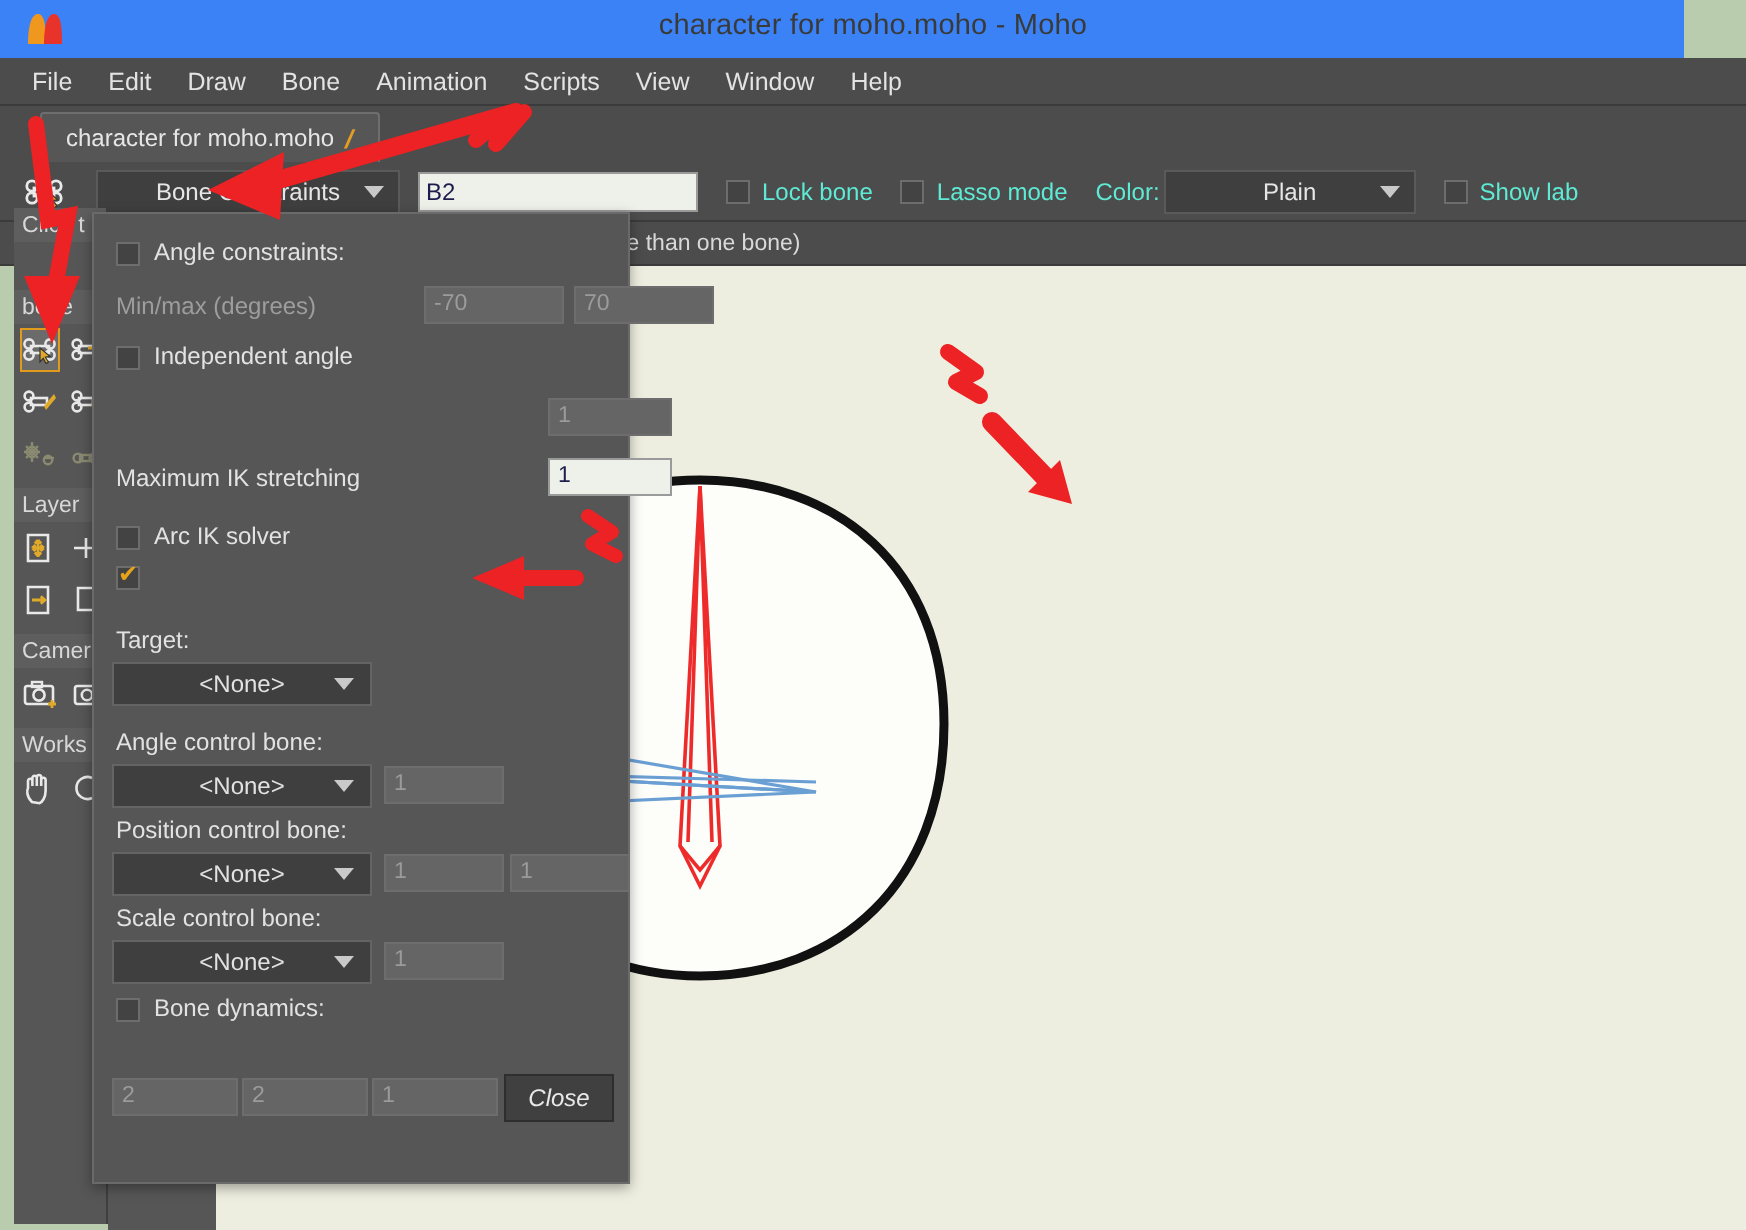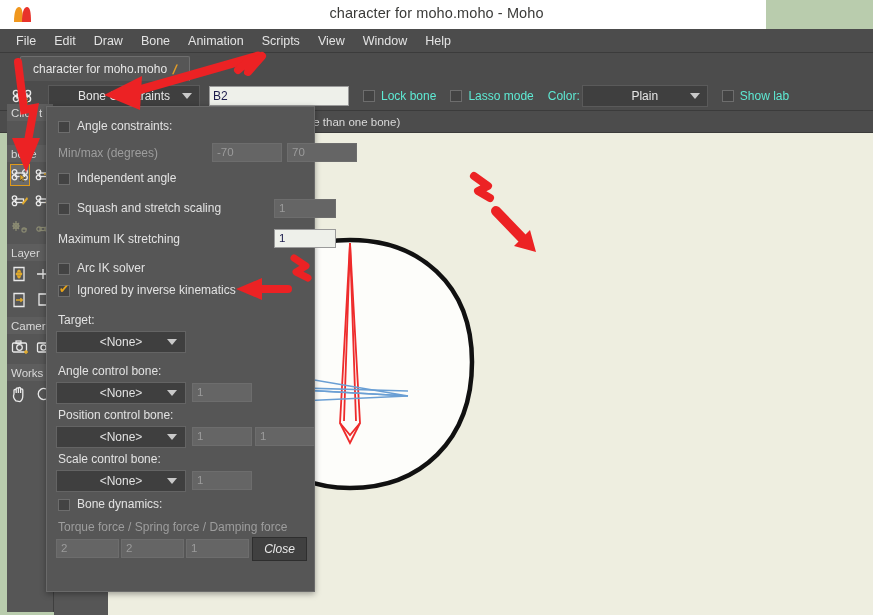--- a/index.html
+++ b/index.html
@@ -10,22 +10,22 @@
     background: #b9ccad;
   }
   #app {
     position: relative;
     width: 873px; height: 615px;
     background: #b9ccad;
   }
 
   
   .titlebar {
-    position: absolute; left: 0; top: 0; width: 766px; height: 29px;
-    background: #ffffff;
+    position: absolute; left: 0; top: 0; width: 842px; height: 29px;
+    background: #3b82f6;
   }
   .logo {
     position: absolute; left: 12px; top: 5px; width: 22px; height: 19px;
   }
   .title-text {
     position: absolute; left: 0; top: 5px; width: 873px;
     text-align: center;
     font-size: 14.5px; color: #3a3a38;
     letter-spacing: .1px;
   }
@@ -475,37 +475,32 @@
 
     <span class="dlg-label dim" style="position:absolute; left:11px; top:39px;">Min/max (degrees)</span>
     <div class="num-dim" style="position:absolute; left:165px; top:36px; width:70px;">-70</div>
     <div class="num-dim" style="position:absolute; left:240px; top:36px; width:70px;">70</div>
 
     <div class="dlg-row" style="position:absolute; left:11px; top:64px;">
       <span class="cb"></span>
       <span class="dlg-label">Independent angle</span>
     </div>
 
-    <div class="dlg-row" style="position:absolute; left:11px; top:94px;">
-      <span class="cb"></span>
-      <span class="dlg-label">Squash and stretch scaling</span>
-    </div>
     <div class="num-dim" style="position:absolute; left:227px; top:92px; width:62px;">1</div>
 
     <span class="dlg-label" style="position:absolute; left:11px; top:125px;">Maximum IK stretching</span>
     <div class="num-active" style="position:absolute; left:227px; top:122px; width:62px;">1</div>
 
     <div class="dlg-row" style="position:absolute; left:11px; top:154px;">
       <span class="cb"></span>
       <span class="dlg-label">Arc IK solver</span>
     </div>
 
     <div class="dlg-row" style="position:absolute; left:11px; top:176px;">
       <span class="cb checked"></span>
-      <span class="dlg-label">Ignored by inverse kinematics</span>
     </div>
 
     <span class="dlg-label" style="position:absolute; left:11px; top:206px;">Target:</span>
     <div class="dlg-combo" style="position:absolute; left:9px; top:224px; width:130px;">
       <span>&lt;None&gt;</span>
       <span class="caret"></span>
     </div>
 
     <span class="dlg-label" style="position:absolute; left:11px; top:257px;">Angle control bone:</span>
     <div class="dlg-combo" style="position:absolute; left:9px; top:275px; width:130px;">
@@ -527,21 +522,20 @@
       <span>&lt;None&gt;</span>
       <span class="caret"></span>
     </div>
     <div class="num-dim" style="position:absolute; left:145px; top:364px; width:60px;">1</div>
 
     <div class="dlg-row" style="position:absolute; left:11px; top:390px;">
       <span class="cb"></span>
       <span class="dlg-label">Bone dynamics:</span>
     </div>
 
-    <span class="dlg-label dim" style="position:absolute; left:11px; top:413px;">Torque force / Spring force / Damping force</span>
     <div class="num-dim" style="position:absolute; left:9px; top:432px; width:63px;">2</div>
     <div class="num-dim" style="position:absolute; left:74px; top:432px; width:63px;">2</div>
     <div class="num-dim" style="position:absolute; left:139px; top:432px; width:63px;">1</div>
 
     <div class="close-btn">Close</div>
   </div>
 
   <svg class="anno" style="left:0; top:0; width:873px; height:615px;" viewBox="0 0 873 615">
     <g fill="#ec2224" stroke="#ec2224">
 

